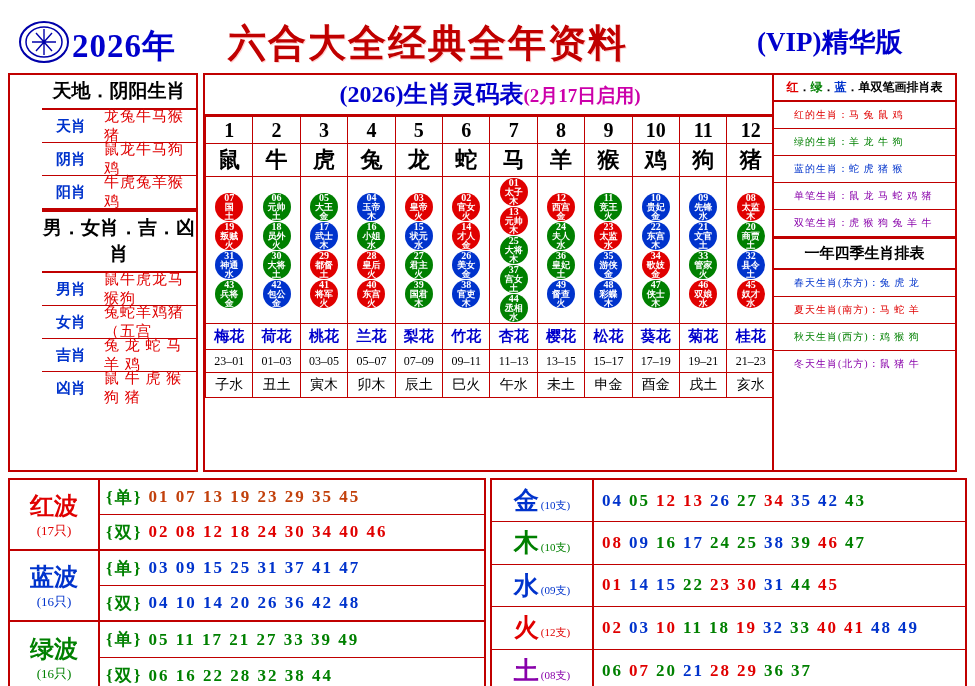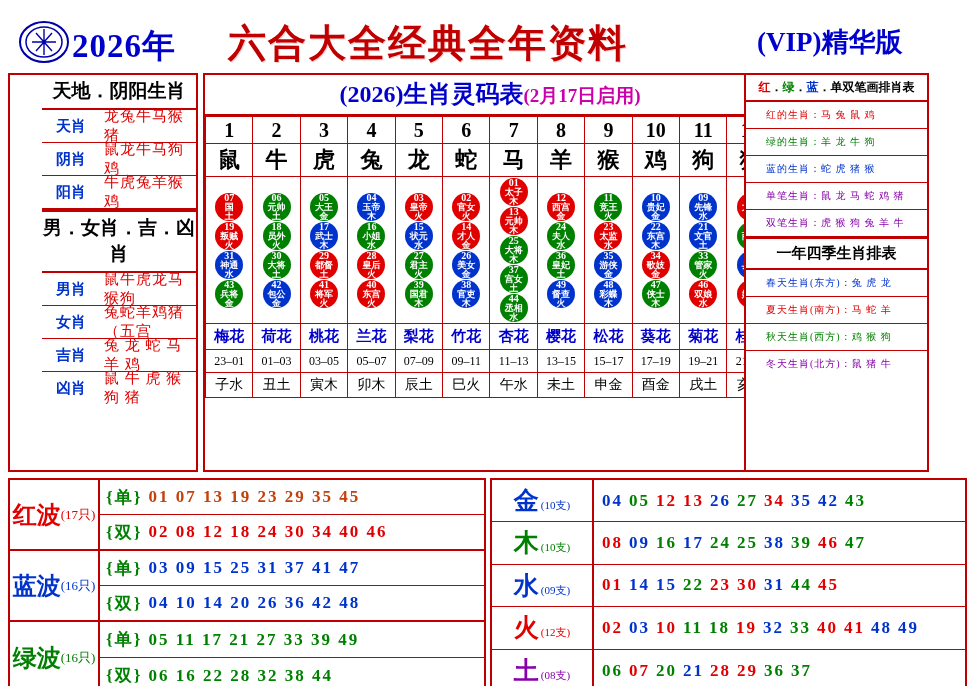--- a/index.html
+++ b/index.html
@@ -57,37 +57,37 @@
   .ball{width:30px;height:30px;border-radius:50%;color:#fff;position:relative;
         display:flex;flex-direction:column;align-items:center;justify-content:center;line-height:1;}
   .ball .bn{font-size:10px;font-weight:bold;margin-top:1px;}
   .ball .bt{font-size:9px;font-weight:bold;}
   .ball .be{font-size:9px;font-weight:bold;margin-bottom:1px;}
   .b-red{background:#e00000;}
   .b-blue{background:#0033cc;}
   .b-green{background:#008000;}
 
   
-  .rightcol{left:744px;top:57px;width:185px;height:399px;}
+  .rightcol{left:772px;top:57px;width:185px;height:399px;}
   .rhdr{font-size:12px;font-weight:bold;text-align:center;padding:4px 2px;
         border-bottom:2px solid #c00000;font-family:"Liberation Serif","DejaVu Serif",serif;}
   .rrow{font-size:10px;font-weight:normal;padding:6px 20px;border-bottom:1px solid #c00000;
         font-family:"Liberation Serif","DejaVu Serif",serif;letter-spacing:1px;}
   .rsub{font-size:15px;font-weight:bold;text-align:center;padding:5px 0;border-bottom:2px solid #c00000;
         border-top:2px solid #c00000;font-family:"Liberation Serif","DejaVu Serif",serif;}
   .c-red{color:#e00000;}
   .c-green{color:#008000;}
   .c-blue{color:#0033cc;}
   .c-purple{color:#8800aa;}
 
   
   .bl{left:8px;top:462px;width:478px;height:216px;}
   .wave{display:flex;height:71px;border-bottom:2px solid #c00000;box-sizing:border-box;}
   .wave:last-child{border-bottom:none;}
-  .wname{width:88px;flex:0 0 88px;border-right:2px solid #c00000;display:flex;flex-direction:row;
+  .wname{width:88px;flex:0 0 88px;border-right:2px solid #c00000;display:flex;flex-direction:column;
          align-items:center;justify-content:center;font-family:"Liberation Serif","DejaVu Serif",serif;}
   .wname b{font-size:24px;font-weight:bold;}
   .wname span{font-size:13px;}
   .wlines{flex:1;display:flex;flex-direction:column;}
   .wline{flex:1;display:flex;align-items:center;border-bottom:1px solid #c00000;padding-left:6px;
          font-size:17px;font-weight:bold;font-family:"Liberation Serif","DejaVu Serif",serif;
          letter-spacing:2px;}
   .wline:last-child{border-bottom:none;}
   .wtag{margin-right:6px;}
 

